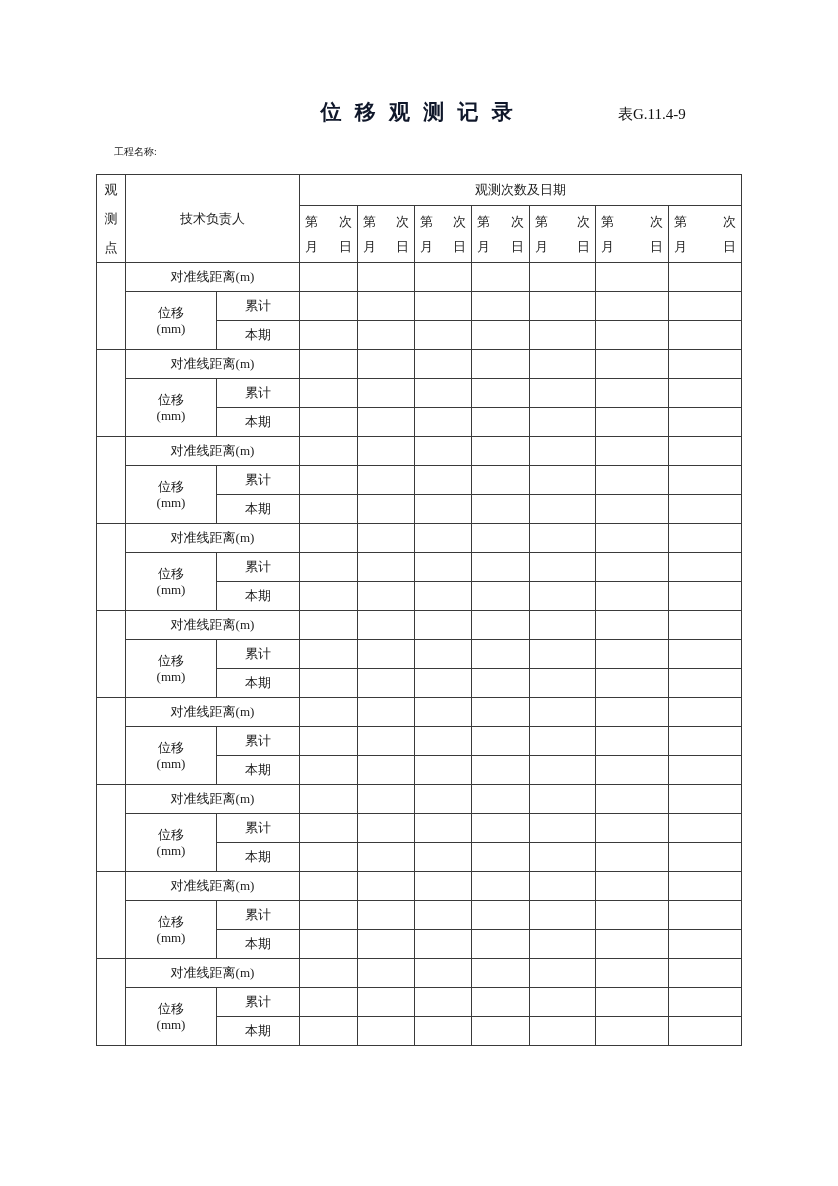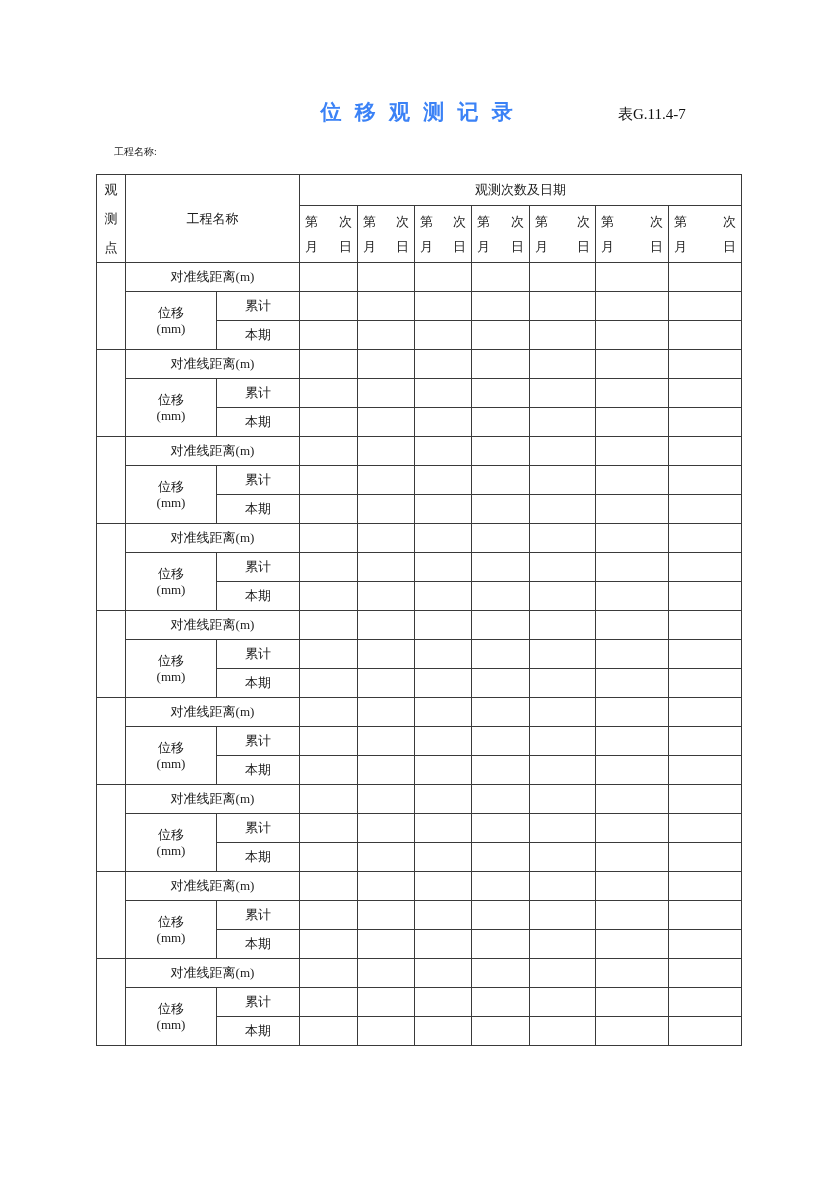--- a/index.html
+++ b/index.html
@@ -15,21 +15,21 @@
   }
   .doc-title {
     position: absolute;
     top: 98px;
     left: 96px;
     width: 645px;
     text-align: center;
     font-size: 21px;
     font-weight: bold;
     letter-spacing: 4px;
-    color: #3b82f6;
+    color: #0f172a;
     white-space: nowrap;
   }
   .form-number {
     position: absolute;
     top: 105px;
     left: 618px;
     font-size: 15px;
     color: #111;
     white-space: nowrap;
   }
@@ -94,42 +94,42 @@
   .sig-tech { left: 105px; }
   .sig-review { left: 355px; }
   .sig-record { left: 560px; }
 </style>
 </head>
 <body>
 
 <div class="page">
 
   <div class="doc-title">位 移 观 测 记 录</div>
-  <div class="form-number">表G.11.4-7</div>
+  <div class="form-number">表G.11.4-9</div>
   <div class="project-label">工程名称:</div>
 
   <table class="obs-table">
     <colgroup>
       <col style="width:29px">
       <col style="width:91px">
       <col style="width:83px">
       <col style="width:58px">
       <col style="width:57px">
       <col style="width:57px">
       <col style="width:58px">
       <col style="width:66px">
       <col style="width:73px">
       <col style="width:73px">
     </colgroup>
     <thead>
       <tr class="hdr-row-1">
         <th rowspan="2">
           <div class="vertical-text">观测点</div>
         </th>
-        <th rowspan="2" colspan="2">工程名称</th>
+        <th rowspan="2" colspan="2">技术负责人</th>
         <th colspan="7">观测次数及日期</th>
       </tr>
       <tr class="hdr-row-2">
         <th>
           <div class="date-col-inner">
             <div class="hline">
                 <span>第</span>
                 <span>次</span>
               </div>
             <div class="hline">

